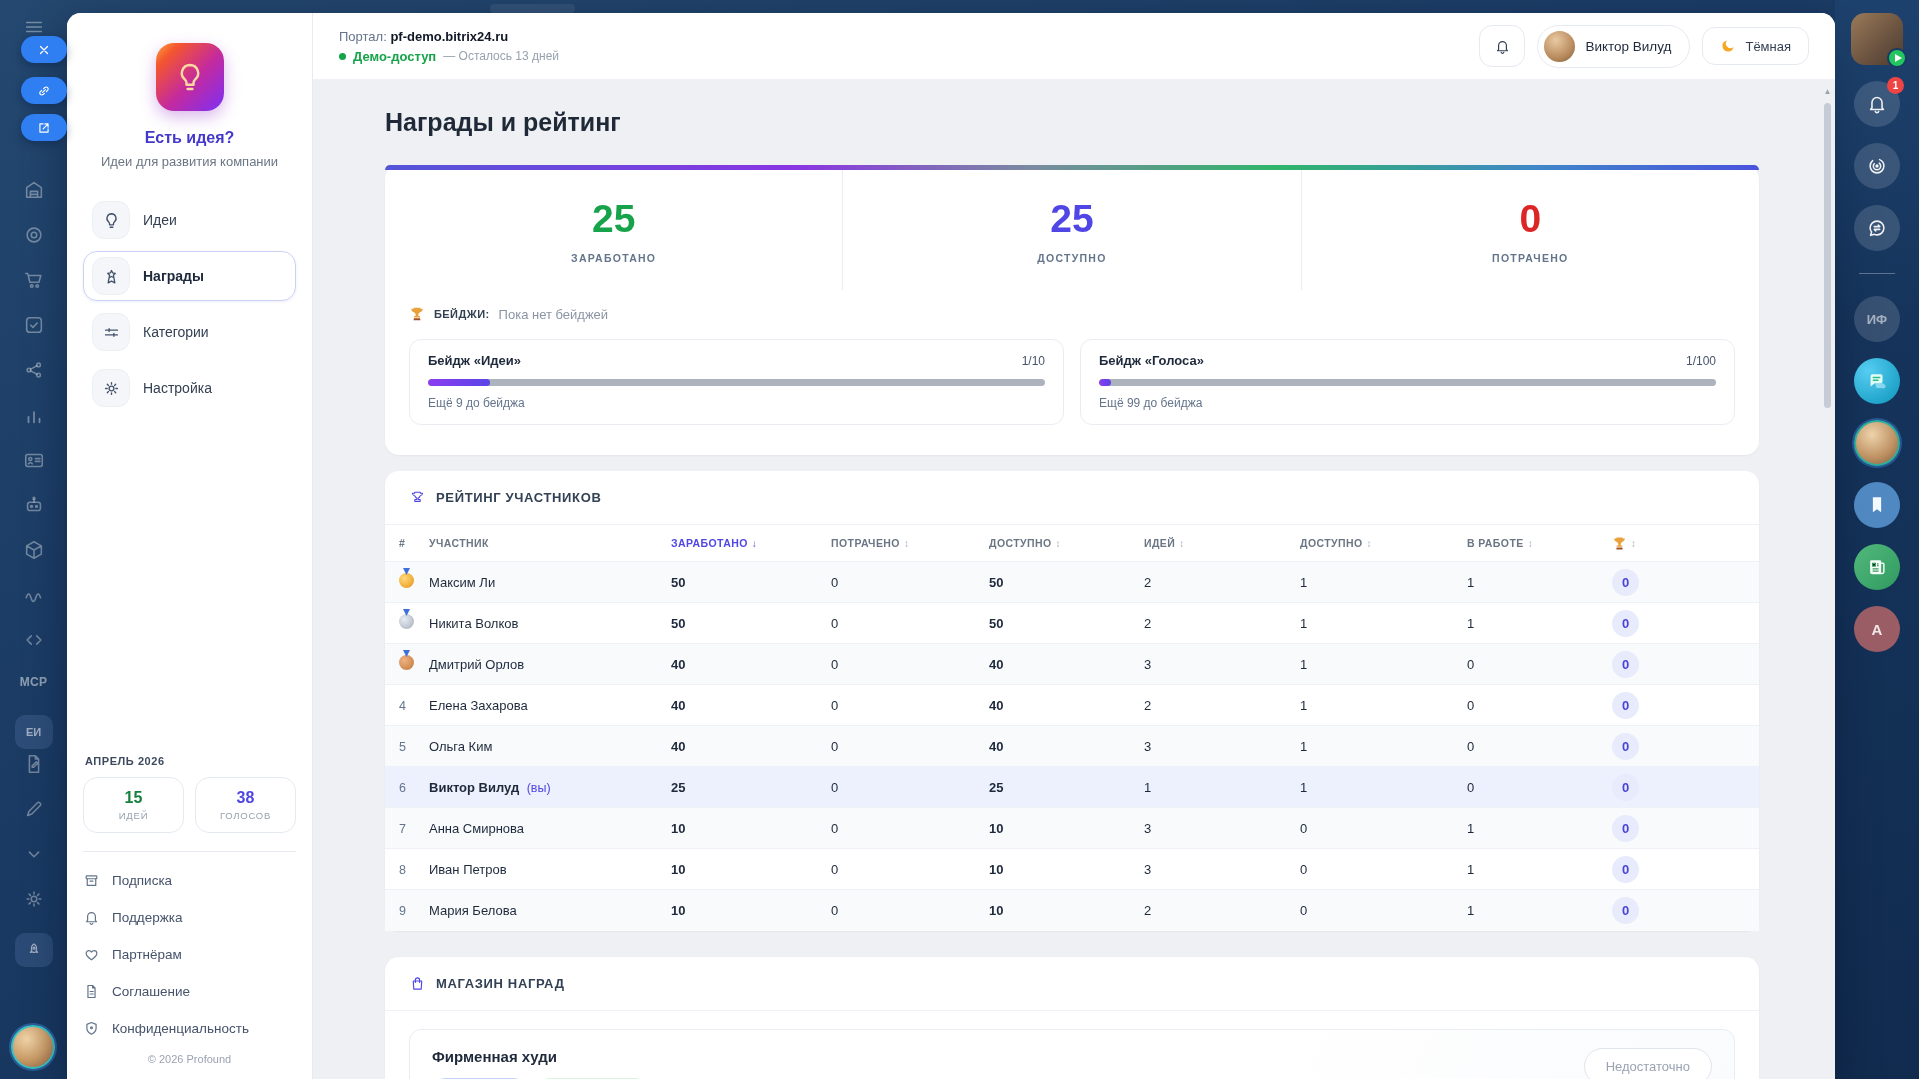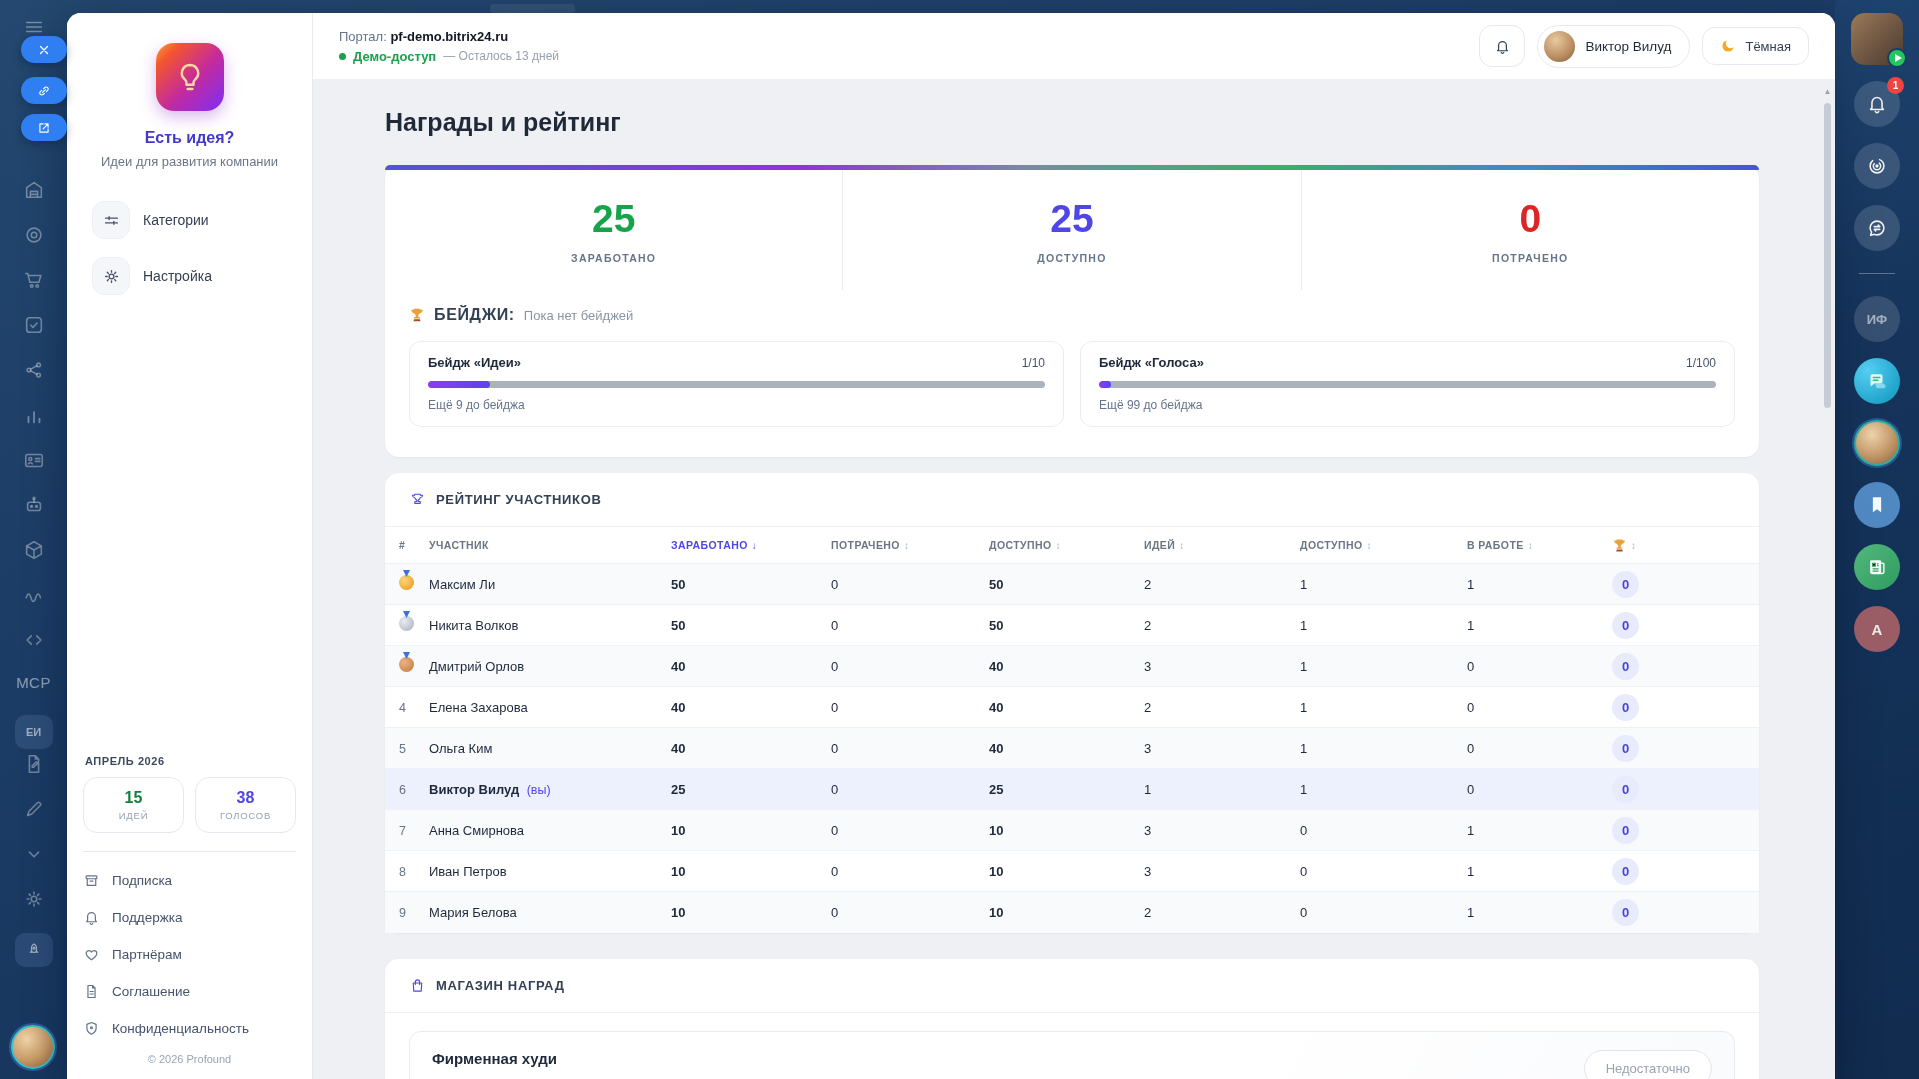--- a/index.html
+++ b/index.html
@@ -10,21 +10,21 @@
     position:relative; color:#1e293b;
   }
   svg{display:block}
   .ic{display:inline-flex;align-items:center;justify-content:center}
   .ic svg{width:100%;height:100%}
 
   
   .lrail{position:absolute;left:0;top:0;width:67px;height:1079px;display:flex;flex-direction:column;align-items:center;padding-top:16px;}
   .lrail-item{width:22px;height:22px;color:rgba(255,255,255,.38);margin-bottom:23px;flex:none}
   .lrail-gap{height:118px;flex:none}
-  .lrail-text{width:auto;height:16px;color:rgba(255,255,255,.5);font-size:15px;font-weight:normal;letter-spacing:.03em;display:flex;align-items:center}
+  .lrail-text{width:auto;height:16px;color:rgba(255,255,255,.5);font-size:12px;font-weight:bold;letter-spacing:.03em;display:flex;align-items:center}
   .lrail-tile{width:38px;height:34px;border-radius:10px;background:rgba(140,175,230,.16);color:rgba(255,255,255,.55);font-size:11px;font-weight:bold;display:flex;align-items:center;justify-content:center}
   .lrail-avatar{position:absolute;left:11px;bottom:10px;width:44px;height:44px;border-radius:50%;border:2px solid #35c3c8;background:radial-gradient(circle at 35% 30%,#f0d4a8,#c99a66 55%,#8a6040);box-shadow:0 0 0 2px rgba(80,160,255,.35)}
 
   
   .pill-btn{position:absolute;left:21px;width:46px;height:27px;border-radius:14px;background:#2f7ef2;color:#fff;display:flex;align-items:center;justify-content:center;z-index:40;box-shadow:0 3px 8px rgba(0,20,60,.35);border:none;cursor:pointer}
   .pill-btn .ic{width:14px;height:14px}
   .p1{top:36px}.p2{top:77px}.p3{top:114px}
 
   .window-tab{position:absolute;left:490px;top:4px;width:85px;height:9px;border-radius:4px;background:rgba(255,255,255,.08)}
 
@@ -81,21 +81,21 @@
   .card{background:#fff;border-radius:14px;box-shadow:0 1px 2px rgba(15,30,60,.05);position:relative}
   .gradbar{height:5px;border-radius:14px 14px 0 0;background:linear-gradient(90deg,#5355d8 0%,#8a35e2 30%,#7a8aa0 47%,#2fb56a 65%,#3f86c9 84%,#4a52dd 100%)}
   .stats-row{display:flex;height:120px}
   .stat{flex:1;display:flex;flex-direction:column;align-items:center;justify-content:center;gap:11px}
   .stat + .stat{border-left:1px solid #e9edf2}
   .stat-val{font-size:39px;font-weight:bold}
   .stat-lab{font-size:10.5px;font-weight:bold;color:#64748b;letter-spacing:.12em}
   .badges{padding:16px 24px 30px}
   .blabel-row{display:flex;align-items:center;gap:9px;margin-bottom:17px}
   .blabel-row .ic{width:16px;height:16px}
-  .blabel{font-size:16px;font-weight:bold;color:#334155;letter-spacing:.04em}
+  .blabel{font-size:11px;font-weight:bold;color:#334155;letter-spacing:.04em}
   .bempty{font-size:13px;color:#8a94a3}
   .bcards{display:flex;gap:16px}
   .bcard{flex:1;border:1px solid #e9edf2;border-radius:12px;padding:13px 18px 14px;background:#fff}
   .bcard-top{display:flex;justify-content:space-between;align-items:center;margin-bottom:11px}
   .bcard-title{font-size:13px;font-weight:bold;color:#1e293b}
   .bcard-frac{font-size:12px;color:#46536b}
   .progress{height:7px;border-radius:4px;background:#adb3bd;overflow:hidden}
   .progress-fill{height:100%;border-radius:4px;background:linear-gradient(90deg,#8b3df0,#5a45e6)}
   .bcard-note{font-size:12px;color:#64748b;margin-top:10px}
 
@@ -297,20 +297,40 @@
       <div class="sb-logo">
           <span class="ic" id="logo-ic">
             <svg viewBox="0 0 24 24" fill="none" stroke="currentColor" stroke-width="1.7" stroke-linecap="round" stroke-linejoin="round">
               <path d="M9.5 17.5h5M10.3 20.5h3.4M12 3.5a5.8 5.8 0 00-3.6 10.3c.7.6 1.1 1.2 1.1 2.2v1.5h5v-1.5c0-1 .4-1.6 1.1-2.2A5.8 5.8 0 0012 3.5z"></path>
             </svg>
           </span>
         </div>
       <div class="sb-title">Есть идея?</div>
       <div class="sb-sub">Идеи для развития компании</div>
       <nav class="nav" id="nav">
+          <div class="nav-item">
+            <span class="nav-ic">
+              <span class="ic" style="width: 19px; height: 19px;">
+                <svg viewBox="0 0 24 24" fill="none" stroke="currentColor" stroke-width="1.7" stroke-linecap="round" stroke-linejoin="round">
+                  <path d="M9.5 17.5h5M10.3 20.5h3.4M12 3.5a5.8 5.8 0 00-3.6 10.3c.7.6 1.1 1.2 1.1 2.2v1.5h5v-1.5c0-1 .4-1.6 1.1-2.2A5.8 5.8 0 0012 3.5z"></path>
+                </svg>
+              </span>
+            </span>
+            <span class="nav-label">Идеи</span>
+          </div>
+          <div class="nav-item active">
+            <span class="nav-ic">
+              <span class="ic" style="width: 19px; height: 19px;">
+                <svg viewBox="0 0 24 24" fill="none" stroke="currentColor" stroke-width="1.7" stroke-linecap="round" stroke-linejoin="round">
+                  <path d="M12 4.5l1.5 3 3.3.5-2.4 2.3.6 3.3-3-1.6-3 1.6.6-3.3-2.4-2.3 3.3-.5 1.5-3zM8.8 14.5L7.8 20l4.2-2.2L16.2 20l-1-5.5"></path>
+                </svg>
+              </span>
+            </span>
+            <span class="nav-label">Награды</span>
+          </div>
           <div class="nav-item">
             <span class="nav-ic">
               <span class="ic" style="width: 19px; height: 19px;">
                 <svg viewBox="0 0 24 24" fill="none" stroke="currentColor" stroke-width="1.7" stroke-linecap="round" stroke-linejoin="round">
                   <path d="M4.5 9h15M4.5 15h15M9 7.2v3.6M15 13.2v3.6"></path>
                 </svg>
               </span>
             </span>
             <span class="nav-label">Категории</span>
           </div>

